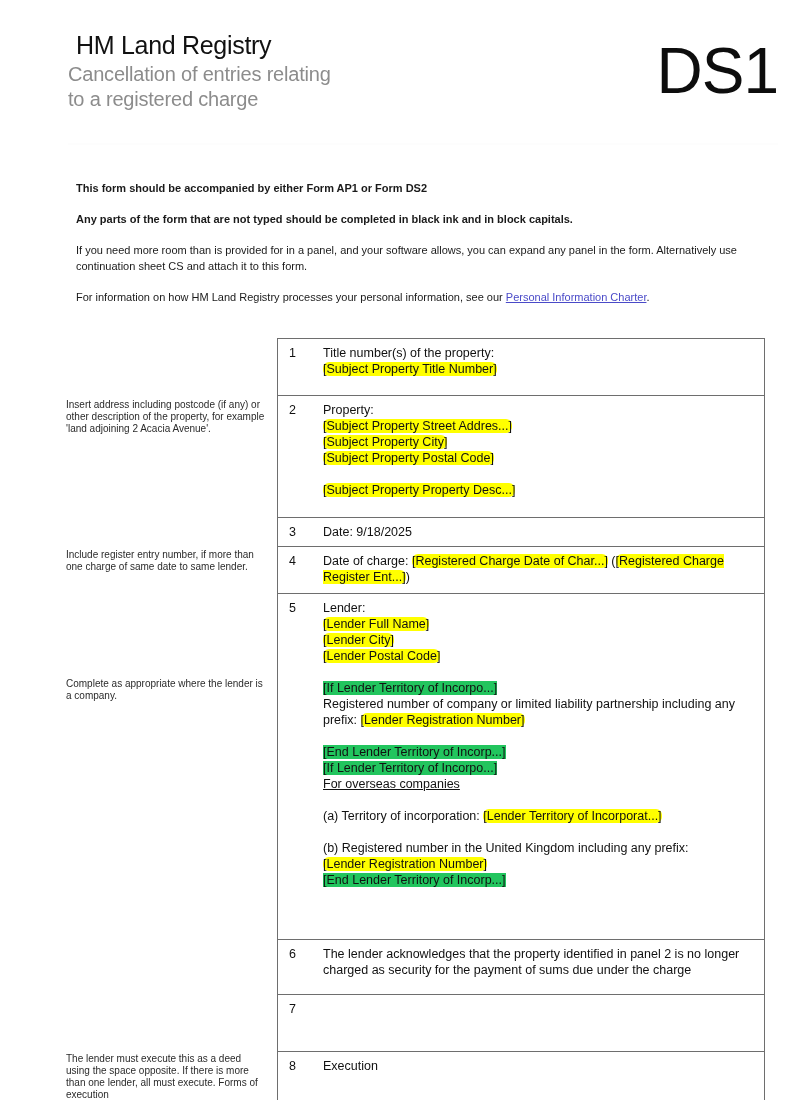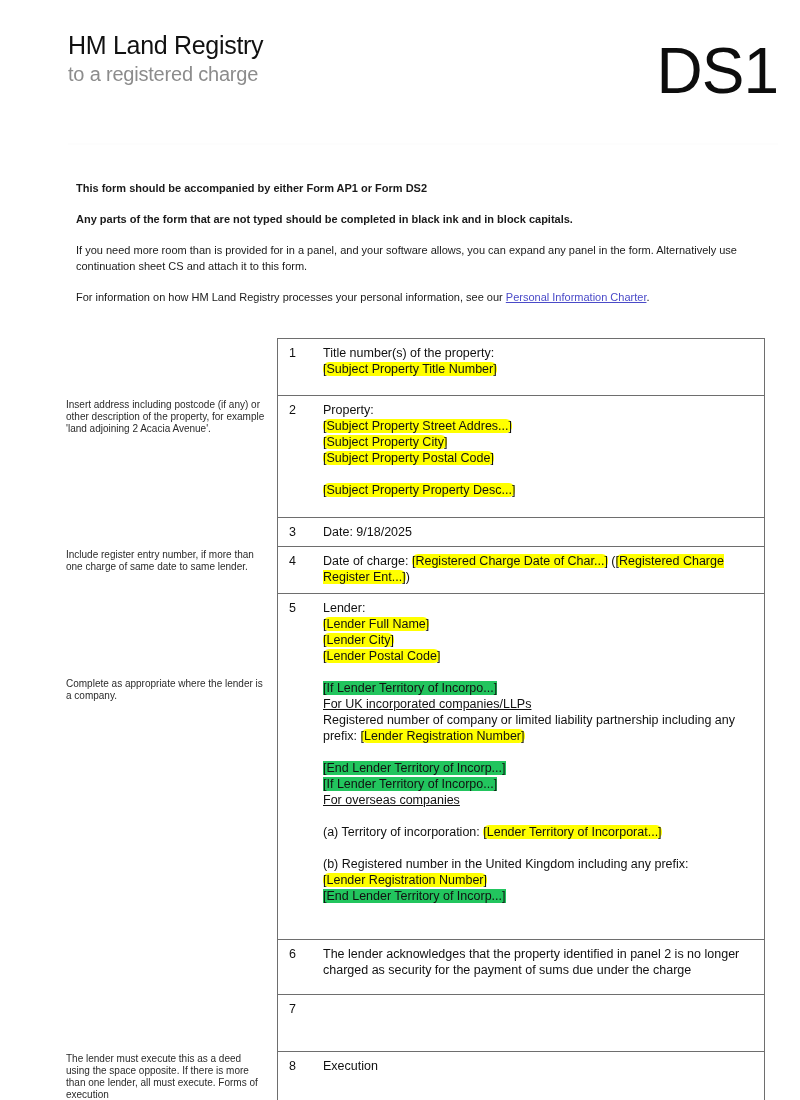--- a/index.html
+++ b/index.html
@@ -29,20 +29,21 @@
     left: 68px;
     top: 30px;
     width: 520px;
   }
   .brand-title {
     font-size: 25px;
     line-height: 30px;
     letter-spacing: -0.3px;
     color: #111111;
     font-weight: 400;
+    margin-left: 8px;
   }
   .brand-subtitle {
     font-size: 20px;
     line-height: 25px;
     letter-spacing: -0.2px;
     color: #8c8c8c;
     font-weight: 400;
     margin-top: 2px;
   }
   .brand-subtitle div { white-space: nowrap; }
@@ -155,20 +156,21 @@
   }
   .uline { text-decoration: underline; }
 </style>
 </head>
 <body>
 
 <div class="header">
   <div class="brand-block">
     <div class="brand-title">HM Land Registry</div>
     <div class="brand-subtitle">
+      <div>Cancellation of entries relating</div>
       <div>to a registered charge</div>
     </div>
   </div>
   <div class="form-code">DS1</div>
   <div class="header-rule"></div>
 </div>
 
 <div class="intro">
   <p class="bold">This form should be accompanied by either Form AP1 or Form DS2</p>
   <p class="bold">Any parts of the form that are not typed should be completed in black ink and in block capitals.</p>
@@ -221,21 +223,20 @@
     <div class="panel-num">5</div>
     <div class="panel-body">
       <div class="line">Lender:</div>
       <div class="line"><span class="hl">[Lender Full Name]</span></div>
       <div class="line"><span class="hl">[Lender City]</span></div>
       <div class="line"><span class="hl">[Lender Postal Code]</span></div>
 
       <div class="spacer"></div>
 
       <div class="line"><span class="cond"> [If Lender Territory of Incorpo...]</span></div>
-      <div class="line uline">For UK incorporated companies/LLPs</div>
       <div class="line"><span>Registered number of company or limited liability partnership including any prefix: </span><span class="hl">[Lender Registration Number]</span></div>
 
       <div class="spacer"></div>
 
       <div class="line"><span class="cond">[End Lender Territory of Incorp...]</span></div>
       <div class="line"><span class="cond"> [If Lender Territory of Incorpo...]</span></div>
       <div class="line uline">For overseas companies</div>
 
       <div class="spacer"></div>
 

